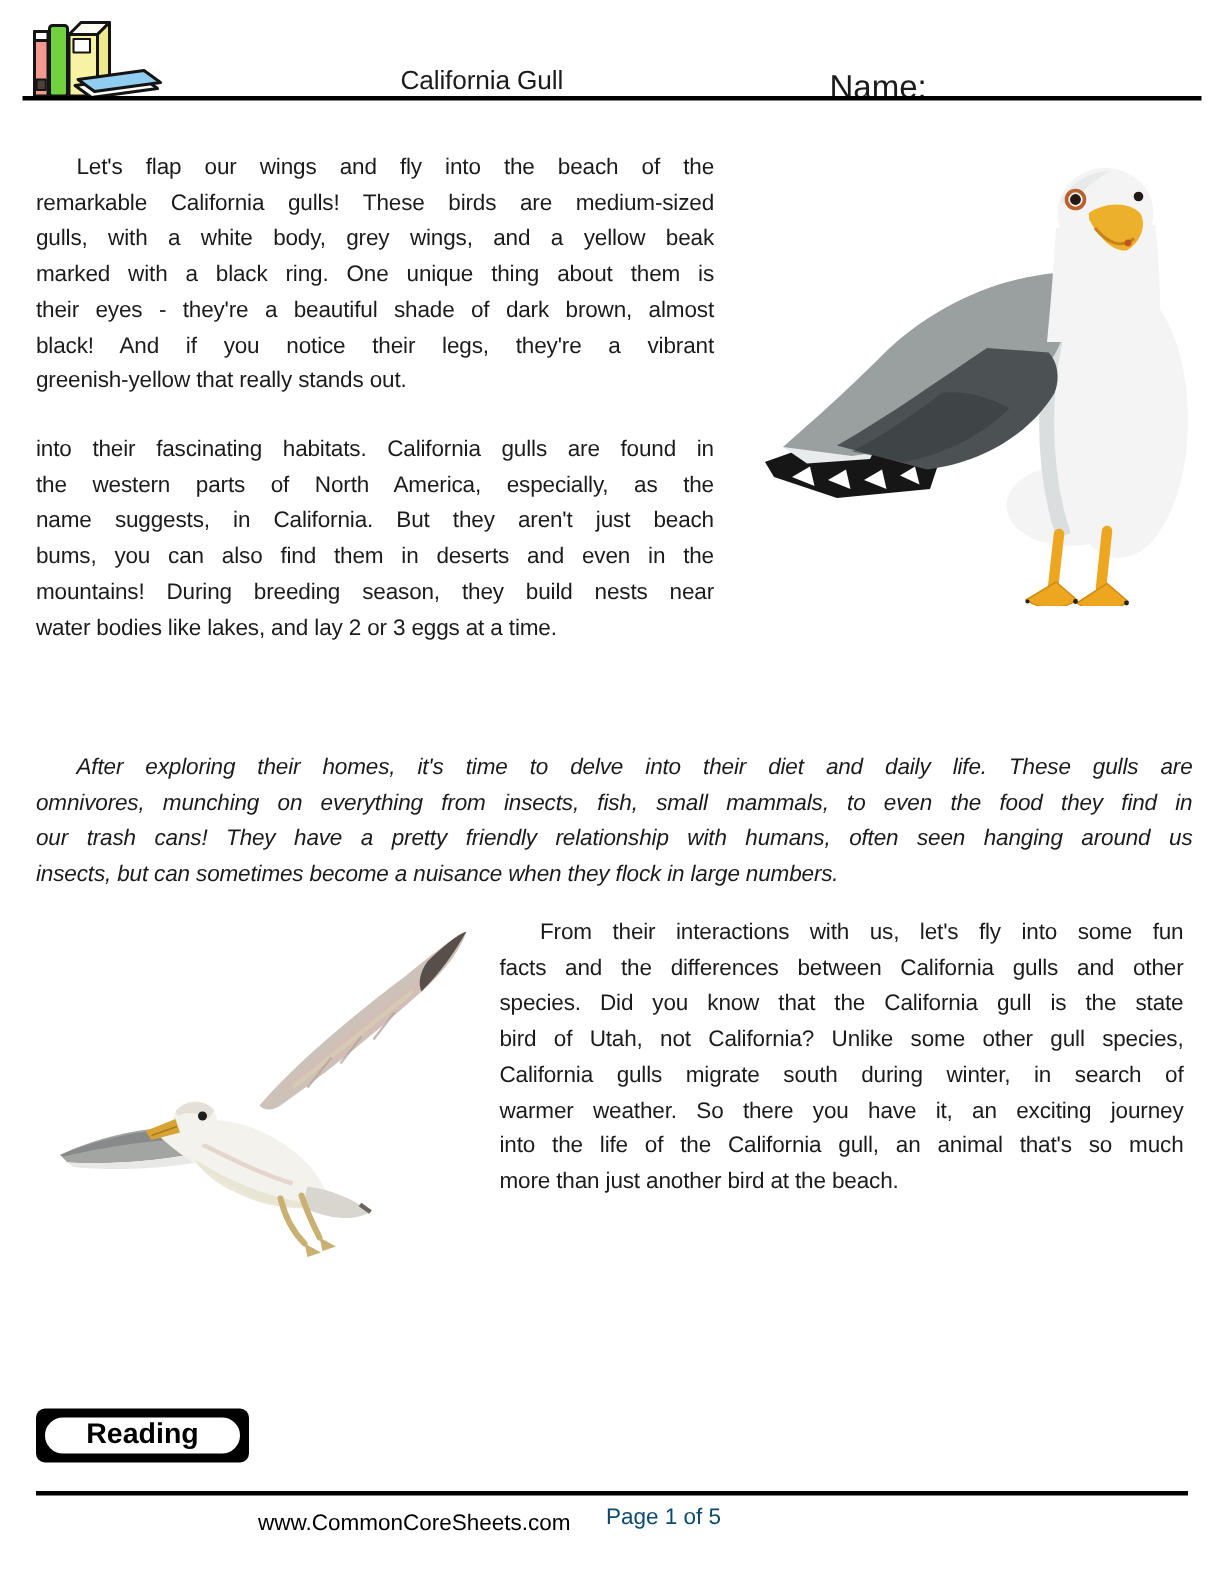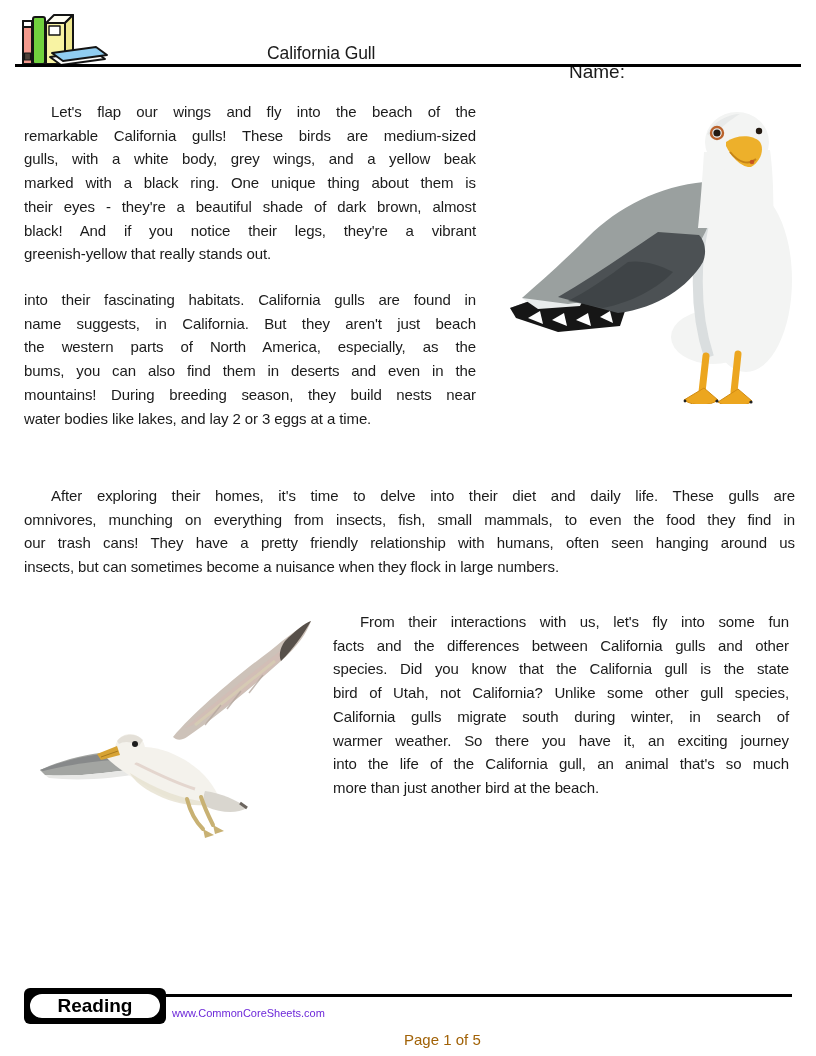--- a/index.html
+++ b/index.html
@@ -3,43 +3,43 @@
 <meta charset="utf-8">
 <style>
   html,body { margin:0; padding:0; background:#ffffff; }
   .page {
     position:relative; width:816px; height:1056px; background:#ffffff;
     font-family:"Liberation Sans", sans-serif; color:#1b1b1b; overflow:hidden;padding-left:42px;
   }
   
   .books-icon { position:absolute; left:20px; top:11px; width:92px; height:56px; }
   .page-title { position:absolute; left:267px; top:43px; font-size:17.5px; letter-spacing:-0.1px; }
-  .name-label { position:absolute; left:569px; top:45px; font-size:19px;margin-top:16px; }
+  .name-label { position:absolute; left:553px; top:45px; font-size:22px; }
   .header-rule { position:absolute; left:15px; top:64px; width:786px; height:3px; background:#000; }
   
   .para { position:absolute; font-size:15px; letter-spacing:-0.1px; }
   .para .line { text-align:justify; text-align-last:justify; line-height:23.7px; }
   .para .line.first { padding-left:27px; }
   .para .line.last { text-align-last:left; }
   .para-1 { left:24px;  top:100px; width:452px; }
   .para-2 { left:24px;  top:288px; width:452px; }
-  .para-3 { left:24px;  top:484px; width:771px; }
+  .para-3 { left:24px;  top:500px; width:771px;font-style:italic; }
   .para-4 { left:333px; top:610px; width:456px; }
   .standing-gull { position:absolute; left:508px; top:112px; width:284px; height:292px; }
   .flying-gull   { position:absolute; left:35px;  top:613px; width:290px; height:228px; }
   
   .footer-rule { position:absolute; left:24px; top:994px; width:768px; height:2.5px; background:#000; }
-  .reading-badge { position:absolute; left:24px; top:988px; width:142px; height:36px;
+  .reading-badge { position:absolute; left:24px; top:939px; width:142px; height:36px;
     background:#000; border-radius:6px; z-index:2; }
   .reading-badge .pill { position:absolute; left:4px; top:4px; right:4px; bottom:4px;
     background:#fff; border:2.5px solid #000; border-radius:16px;
     display:flex; align-items:center; justify-content:center;
     font-size:19px; font-weight:bold; color:#000; }
-  .website-url { position:absolute; left:172px; top:1007px; font-size:11px; color:#6d28d9; }
-  .page-number { position:absolute; left:404px; top:1003px; font-size:15px; color:#a16207;margin-top:28px; }
+  .website-url { position:absolute; left:172px; top:1007px; font-size:15px; color:#000000; }
+  .page-number { position:absolute; left:404px; top:1003px; font-size:15px; color:#0c4a6e; }
 </style>
 </head>
 <body>
 
 <div class="page">
 
   <svg class="books-icon" viewBox="0 0 92 56">
     <g stroke="#141414" stroke-width="2" stroke-linejoin="round">
 
       <rect x="3" y="10" width="9" height="43" fill="#f49a8e"></rect>
@@ -107,22 +107,22 @@
     <path d="M230,242 L226,280" stroke="#eca61f" stroke-width="7" stroke-linecap="round"></path>
     <path d="M176,288 L196,276 L210,288 C202,294 186,295 176,288 Z" fill="#eca61f" stroke="#d28c12" stroke-width="1"></path>
     <path d="M210,290 L230,277 L244,289 C236,296 220,297 210,290 Z" fill="#eca61f" stroke="#d28c12" stroke-width="1"></path>
     <circle cx="209" cy="289" r="1.6" fill="#222222"></circle>
     <circle cx="243" cy="290" r="1.6" fill="#222222"></circle>
     <circle cx="177" cy="289" r="1.4" fill="#222222"></circle>
   </svg>
 
   <div class="para para-2">
       <div class="line">into their fascinating habitats. California gulls are found in</div>
+      <div class="line">the western parts of North America, especially, as the</div>
       <div class="line">name suggests, in California. But they aren't just beach</div>
-      <div class="line">the western parts of North America, especially, as the</div>
       <div class="line">bums, you can also find them in deserts and even in the</div>
       <div class="line">mountains! During breeding season, they build nests near</div>
       <div class="line last">water bodies like lakes, and lay 2 or 3 eggs at a time.</div>
     </div>
   <div class="para para-3">
       <div class="line first">After exploring their homes, it's time to delve into their diet and daily life. These gulls are</div>
       <div class="line">omnivores, munching on everything from insects, fish, small mammals, to even the food they find in</div>
       <div class="line">our trash cans! They have a pretty friendly relationship with humans, often seen hanging around us</div>
       <div class="line last">insects, but can sometimes become a nuisance when they flock in large numbers.</div>
     </div>

